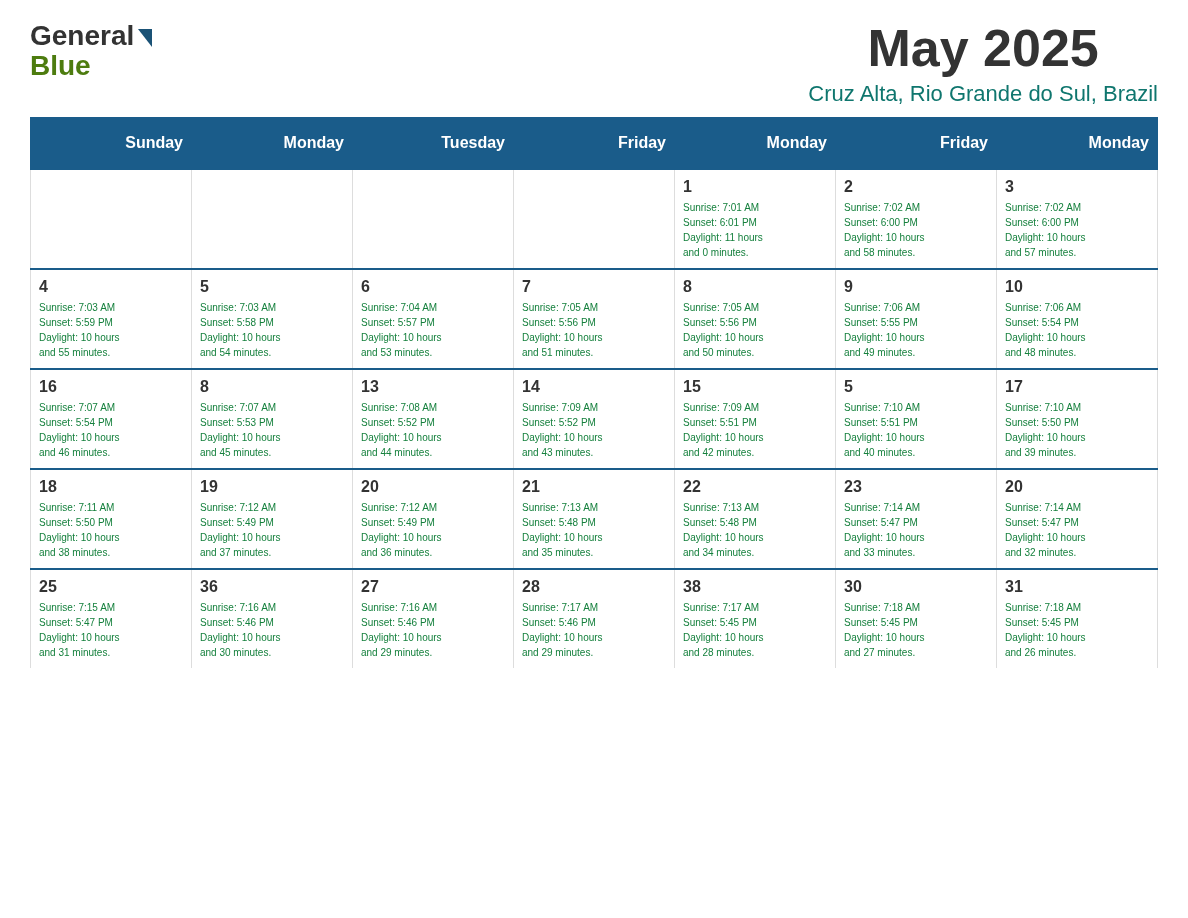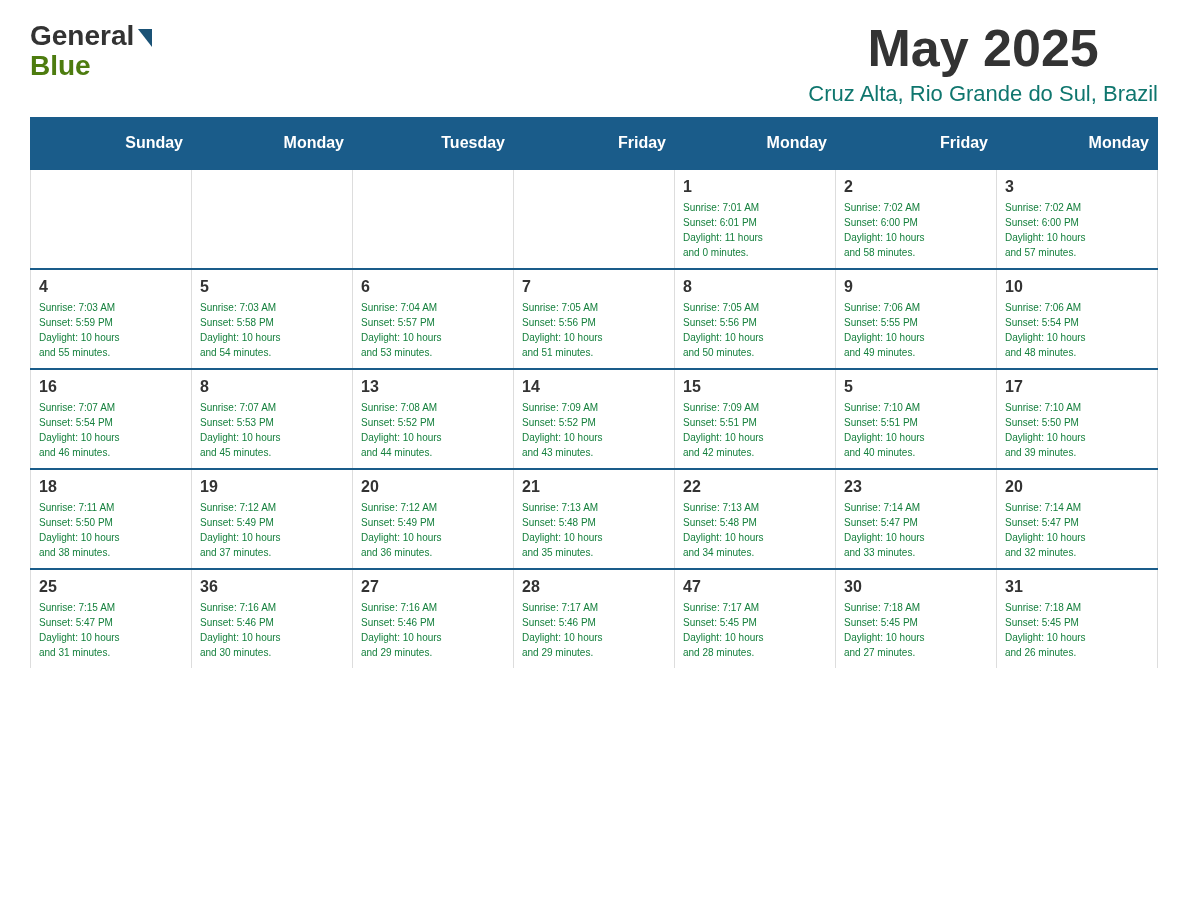--- a/index.html
+++ b/index.html
@@ -256,21 +256,21 @@
         </td>
         <td>
           <span class="day-number">27</span>
           <div class="day-info">Sunrise: 7:16 AM<br>Sunset: 5:46 PM<br>Daylight: 10 hours<br>and 29 minutes.</div>
         </td>
         <td>
           <span class="day-number">28</span>
           <div class="day-info">Sunrise: 7:17 AM<br>Sunset: 5:46 PM<br>Daylight: 10 hours<br>and 29 minutes.</div>
         </td>
         <td>
-          <span class="day-number">47</span>
+          <span class="day-number">38</span>
           <div class="day-info">Sunrise: 7:17 AM<br>Sunset: 5:45 PM<br>Daylight: 10 hours<br>and 28 minutes.</div>
         </td>
         <td>
           <span class="day-number">30</span>
           <div class="day-info">Sunrise: 7:18 AM<br>Sunset: 5:45 PM<br>Daylight: 10 hours<br>and 27 minutes.</div>
         </td>
         <td>
           <span class="day-number">31</span>
           <div class="day-info">Sunrise: 7:18 AM<br>Sunset: 5:45 PM<br>Daylight: 10 hours<br>and 26 minutes.</div>
         </td>

